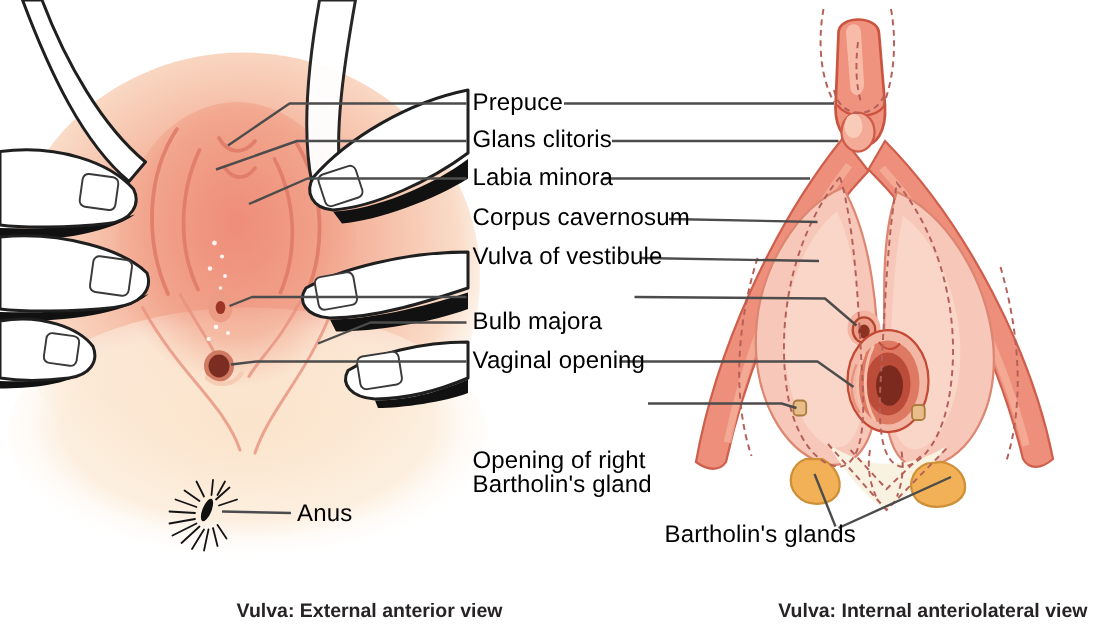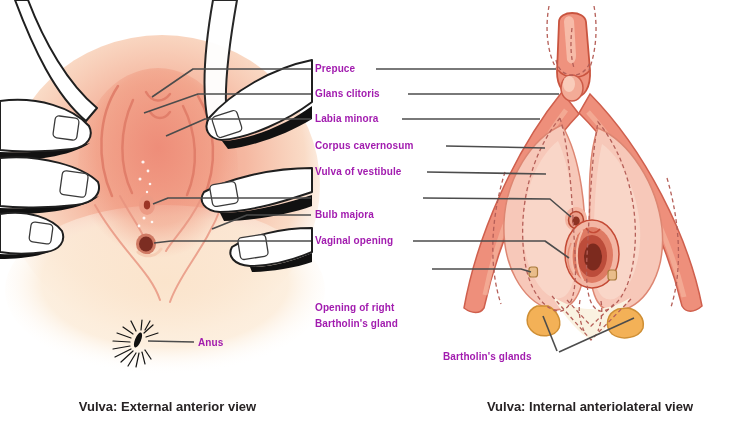--- a/index.html
+++ b/index.html
@@ -2,27 +2,27 @@
 <html><head>
 <meta charset="utf-8">
 <style>
   html,body{margin:0;padding:0;background:#fff;}
   #stage{
     position:relative;width:729px;height:428px;background:#ffffff;overflow:hidden;
     font-family:"Liberation Sans", sans-serif;
   }
   #art{position:absolute;left:0;top:0;width:729px;height:428px;}
   .lbl{
-    position:absolute;font-size:10px;line-height:14px;color:#a21caf;
-    white-space:nowrap;letter-spacing:0.1px;font-weight:bold;
+    position:absolute;font-size:16px;line-height:14px;color:#000000;
+    white-space:nowrap;letter-spacing:0.1px;
   }
   .lbl2{line-height:16px;margin-top:39px;}
   .caption{
     position:absolute;font-size:13px;font-weight:bold;color:#29252   6;
-    color:#272324;text-align:center;white-space:nowrap;
+    color:#272324;text-align:right;white-space:nowrap;
   }
 </style>
 </head>
 <body>
 
 <div id="stage">
 
   <svg id="art" viewBox="0 0 729 428">
     <defs>
       <radialGradient id="skinGrad" cx="50%" cy="42%" r="58%">

